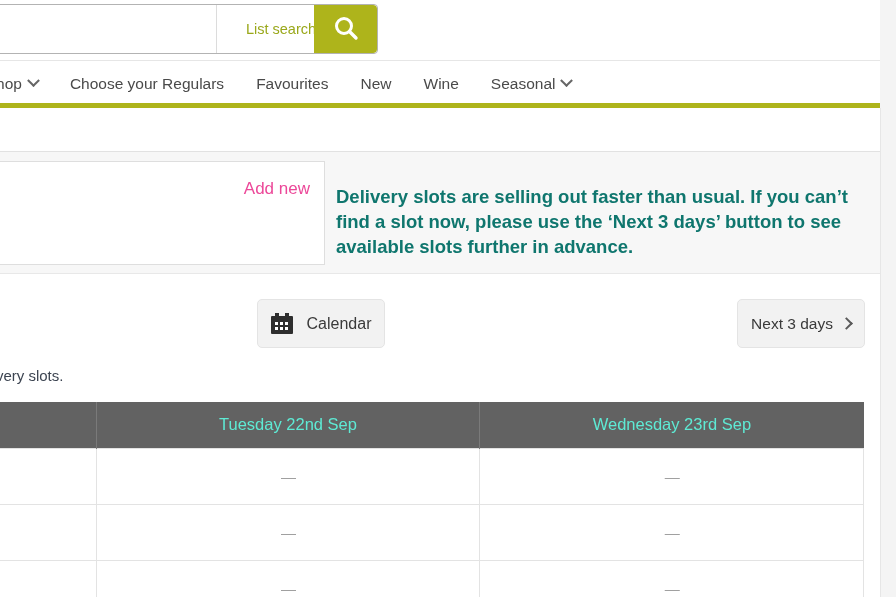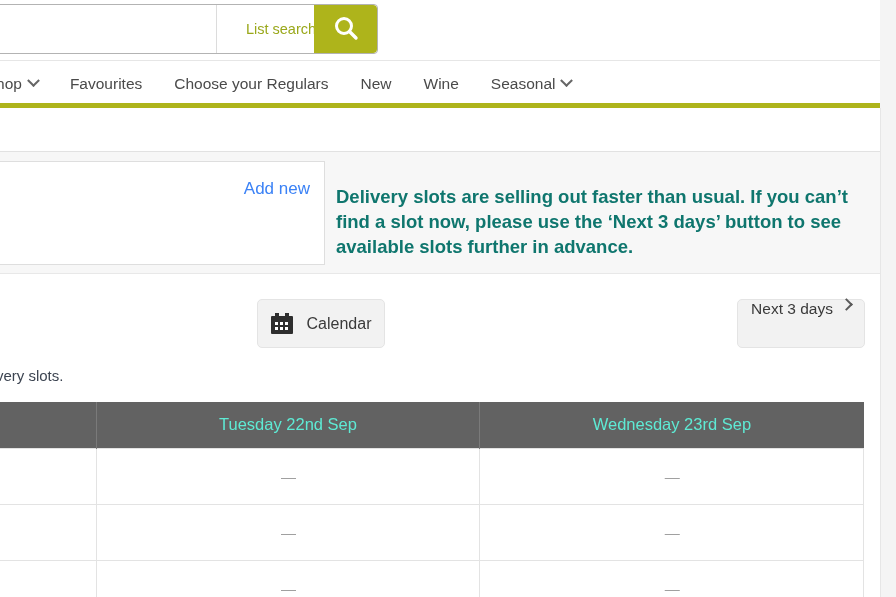--- a/index.html
+++ b/index.html
@@ -147,21 +147,21 @@
     left: -220px; top: 9px;
     width: 545px;
     height: 104px;
     background: #ffffff;
     border: 1px solid #dedede;
   }
   .addnew-link {
     position: absolute;
     right: 14px; top: 17px;
     font-size: 17px;
-    color: #3b82f6;
+    color: #ec4899;
     cursor: pointer;
     font-family: "Liberation Sans", sans-serif;
   }
   .banner-text {
     position: absolute;
     left: 336px; top: 33px;
     width: 528px;
     font-size: 18.5px;
     font-weight: bold;
     line-height: 1.34;
@@ -241,20 +241,21 @@
 
   .next3-btn {
     position: absolute;
     left: 737px; top: 0;
     width: 128px;
     height: 49px;
     background: #f2f2f2;
     border: 1px solid #e4e4e4;
     border-radius: 5px;
     display: flex;
+    align-items: center;
     justify-content: center;
     gap: 9px;
     cursor: pointer;
   }
   .next3-label {
     font-size: 15.5px;
     color: #3a3a3a;
     font-family: "Liberation Sans", sans-serif;
   }
   .chev-right {
@@ -347,24 +348,24 @@
     </div>
   </div>
 
   <div class="navbar">
     <div class="nav-inner">
       <div class="nav-item">
         <span>se Shop</span>
         <span class="chev"></span>
       </div>
       <div class="nav-item">
+        <span>Choose your Regulars</span>
+      </div>
+      <div class="nav-item">
         <span>Favourites</span>
-      </div>
-      <div class="nav-item">
-        <span>Choose your Regulars</span>
       </div>
       <div class="nav-item">
         <span>New</span>
       </div>
       <div class="nav-item">
         <span>Wine</span>
       </div>
       <div class="nav-item">
         <span>Seasonal</span>
         <span class="chev"></span>

